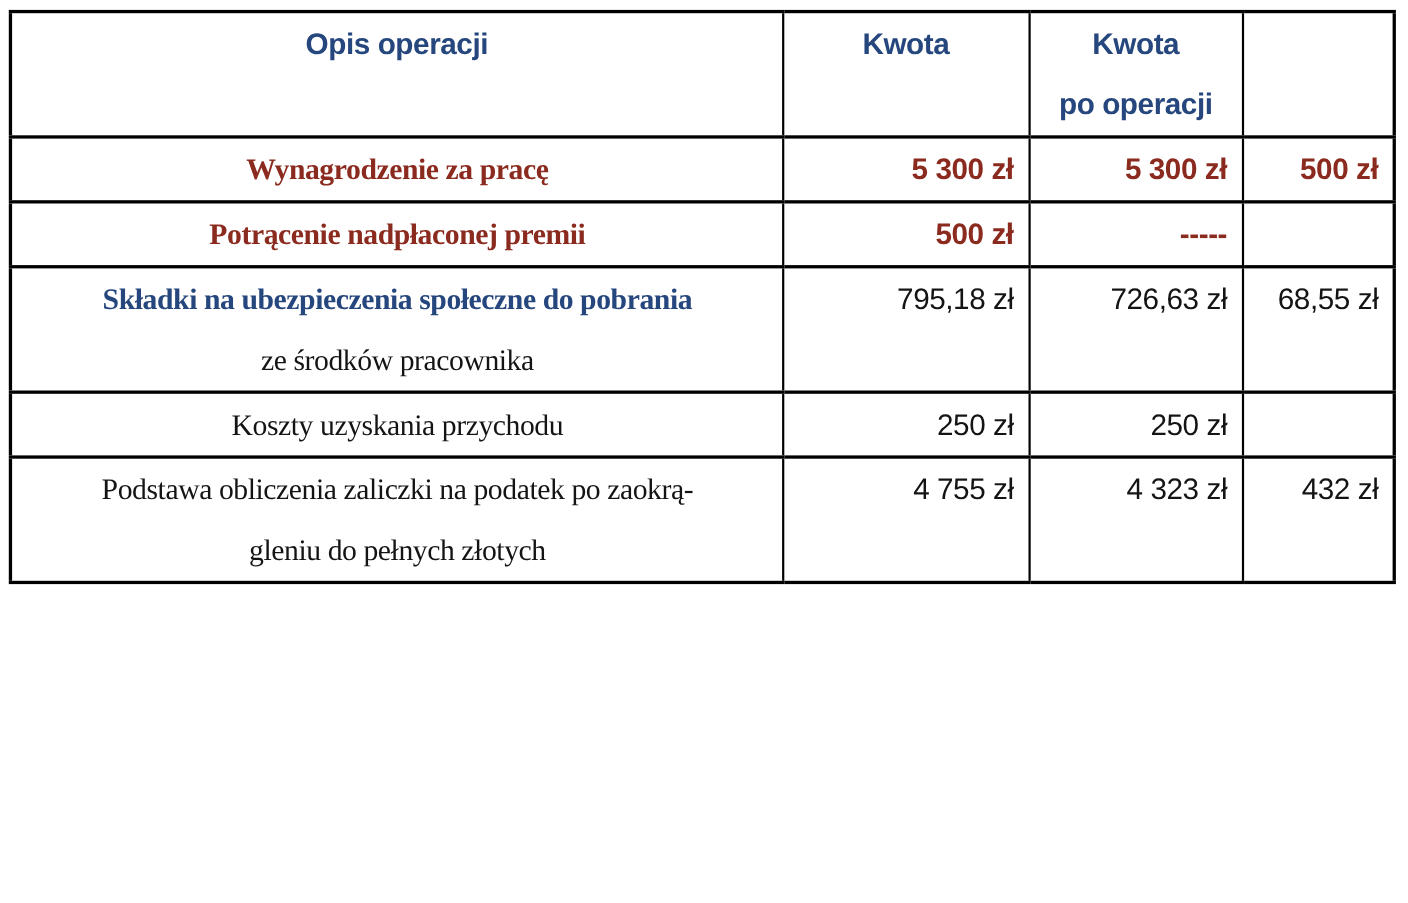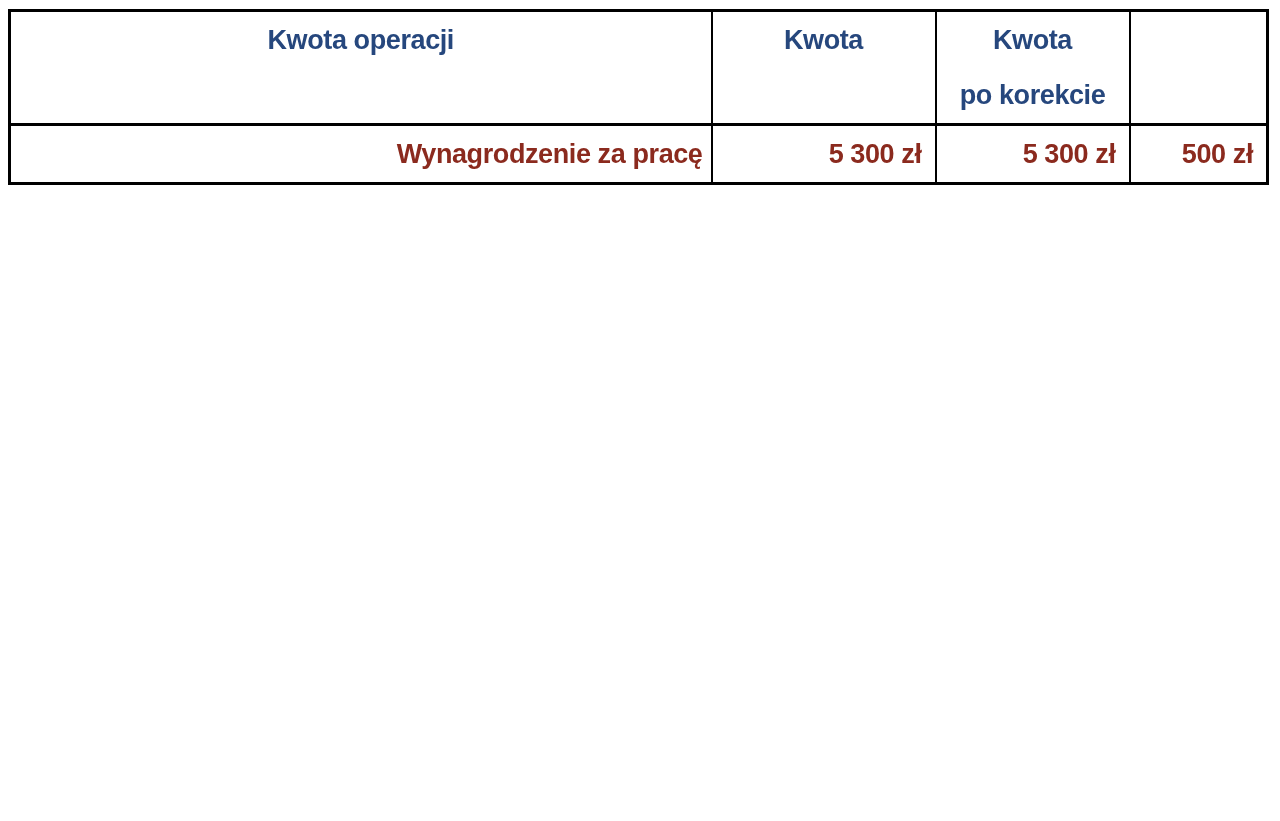--- a/index.html
+++ b/index.html
@@ -42,23 +42,24 @@
     overflow:hidden;
   }
   th{
     color:var(--blue);
     font-weight:700;
     text-align:center;
     padding:1px 6px 0 6px;
   }
   th .hline{white-space:nowrap;}
   td.c-label{
-    text-align:right;
+    text-align:center;
     padding:1px 8px 0 9px;
     color:var(--ink);
+    font-family:Liberation Serif, serif;
   }
   td.c-value{
     text-align:right;
     padding:1px 13px 0 4px;
     color:var(--ink);
     margin-left:16px;
   }
   .line{white-space:nowrap;}
   .s-n{color:var(--ink);font-weight:400;}
   .s-rb{color:var(--red);font-weight:700;}
@@ -71,38 +72,72 @@
   <table class="payroll">
     <colgroup>
       <col class="c1">
         <col class="c2">
         <col class="c3">
         <col class="c4">
     </colgroup>
     <thead>
       <tr>
         <th>
-          <div class="hline">Kwota operacji</div>
+          <div class="hline">Opis operacji</div>
         </th>
         <th>
           <div class="hline">Kwota</div>
         </th>
         <th>
           <div class="hline">Kwota</div>
-          <div class="hline">po korekcie</div>
+          <div class="hline">po operacji</div>
         </th>
         <th>
           <div class="hline"></div>
         </th>
       </tr>
     </thead>
     <tbody id="tbody">
         <tr>
           <td class="c-label">
             <div class="line"><span class="s-rb">Wynagrodzenie za pracę</span></div>
           </td>
           <td class="c-value"><span class="s-rb">5 300 zł</span></td>
           <td class="c-value"><span class="s-rb">5 300 zł</span></td>
           <td class="c-value"><span class="s-rb">500 zł</span></td>
         </tr>
+        <tr>
+          <td class="c-label">
+            <div class="line"><span class="s-rb">Potrącenie nadpłaconej premii</span></div>
+          </td>
+          <td class="c-value"><span class="s-rb">500 zł</span></td>
+          <td class="c-value"><span class="s-rb">-----</span></td>
+          <td class="c-value"><span class="s-n"></span></td>
+        </tr>
+        <tr>
+          <td class="c-label">
+            <div class="line"><span class="s-bb">Składki na ubezpieczenia społeczne do pobrania</span></div>
+            <div class="line"><span class="s-n">ze środków pracownika</span></div>
+          </td>
+          <td class="c-value"><span class="s-n">795,18 zł</span></td>
+          <td class="c-value"><span class="s-n">726,63 zł</span></td>
+          <td class="c-value"><span class="s-n">68,55 zł</span></td>
+        </tr>
+        <tr>
+          <td class="c-label">
+            <div class="line"><span class="s-n">Koszty uzyskania przychodu</span></div>
+          </td>
+          <td class="c-value"><span class="s-n">250 zł</span></td>
+          <td class="c-value"><span class="s-n">250 zł</span></td>
+          <td class="c-value"><span class="s-n"></span></td>
+        </tr>
+        <tr>
+          <td class="c-label">
+            <div class="line"><span class="s-n">Podstawa obliczenia zaliczki na podatek po zaokrą-</span></div>
+            <div class="line"><span class="s-n">gleniu do pełnych złotych</span></div>
+          </td>
+          <td class="c-value"><span class="s-n">4 755 zł</span></td>
+          <td class="c-value"><span class="s-n">4 323 zł</span></td>
+          <td class="c-value"><span class="s-n">432 zł</span></td>
+        </tr>
       </tbody>
   </table>
 </div>
 
 </body></html>

